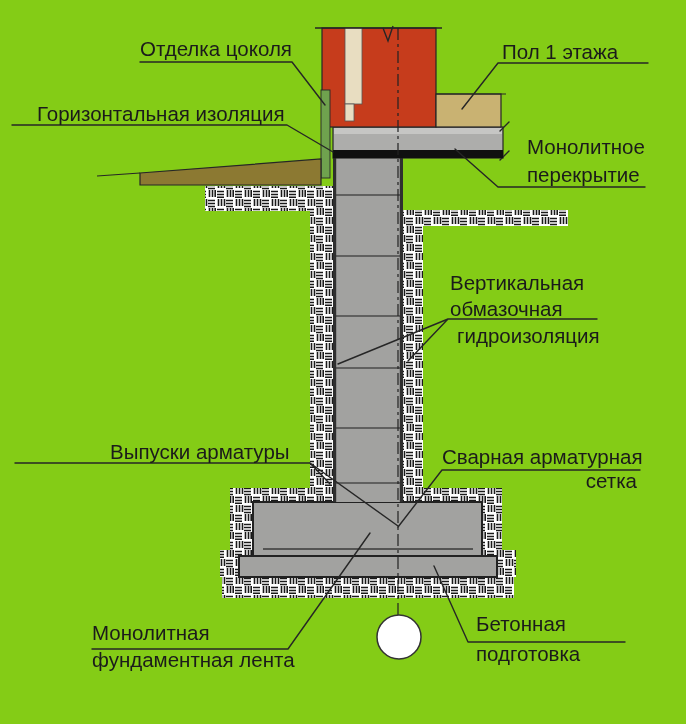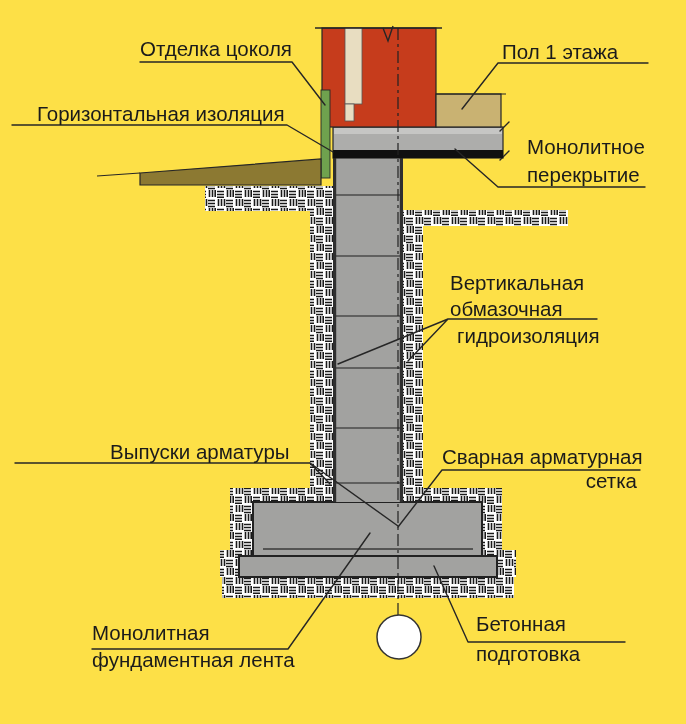--- a/index.html
+++ b/index.html
@@ -1,16 +1,16 @@
 <!DOCTYPE html>
 <html><head>
 <meta charset="utf-8">
 <style>
   html,body{margin:0;padding:0;background:#ffffff;}
-  .stage{position:relative;width:686px;height:724px;background:#fde047;overflow:hidden;}
+  .stage{position:relative;width:686px;height:724px;background:#84cc16;overflow:hidden;}
   svg{display:block;}
   text{font-family:"Liberation Sans","DejaVu Sans",sans-serif;font-size:20.5px;fill:#1b1b1b;}
   .leader{fill:none;stroke:#262626;stroke-width:1.4;stroke-linecap:round;stroke-linejoin:round;}
   .outline{stroke:#262626;stroke-width:1.2;}
   .thick{stroke:#222222;stroke-width:2;}
   .joint{stroke:#4a4a4a;stroke-width:1.3;}
 </style>
 </head>
 <body>
 

